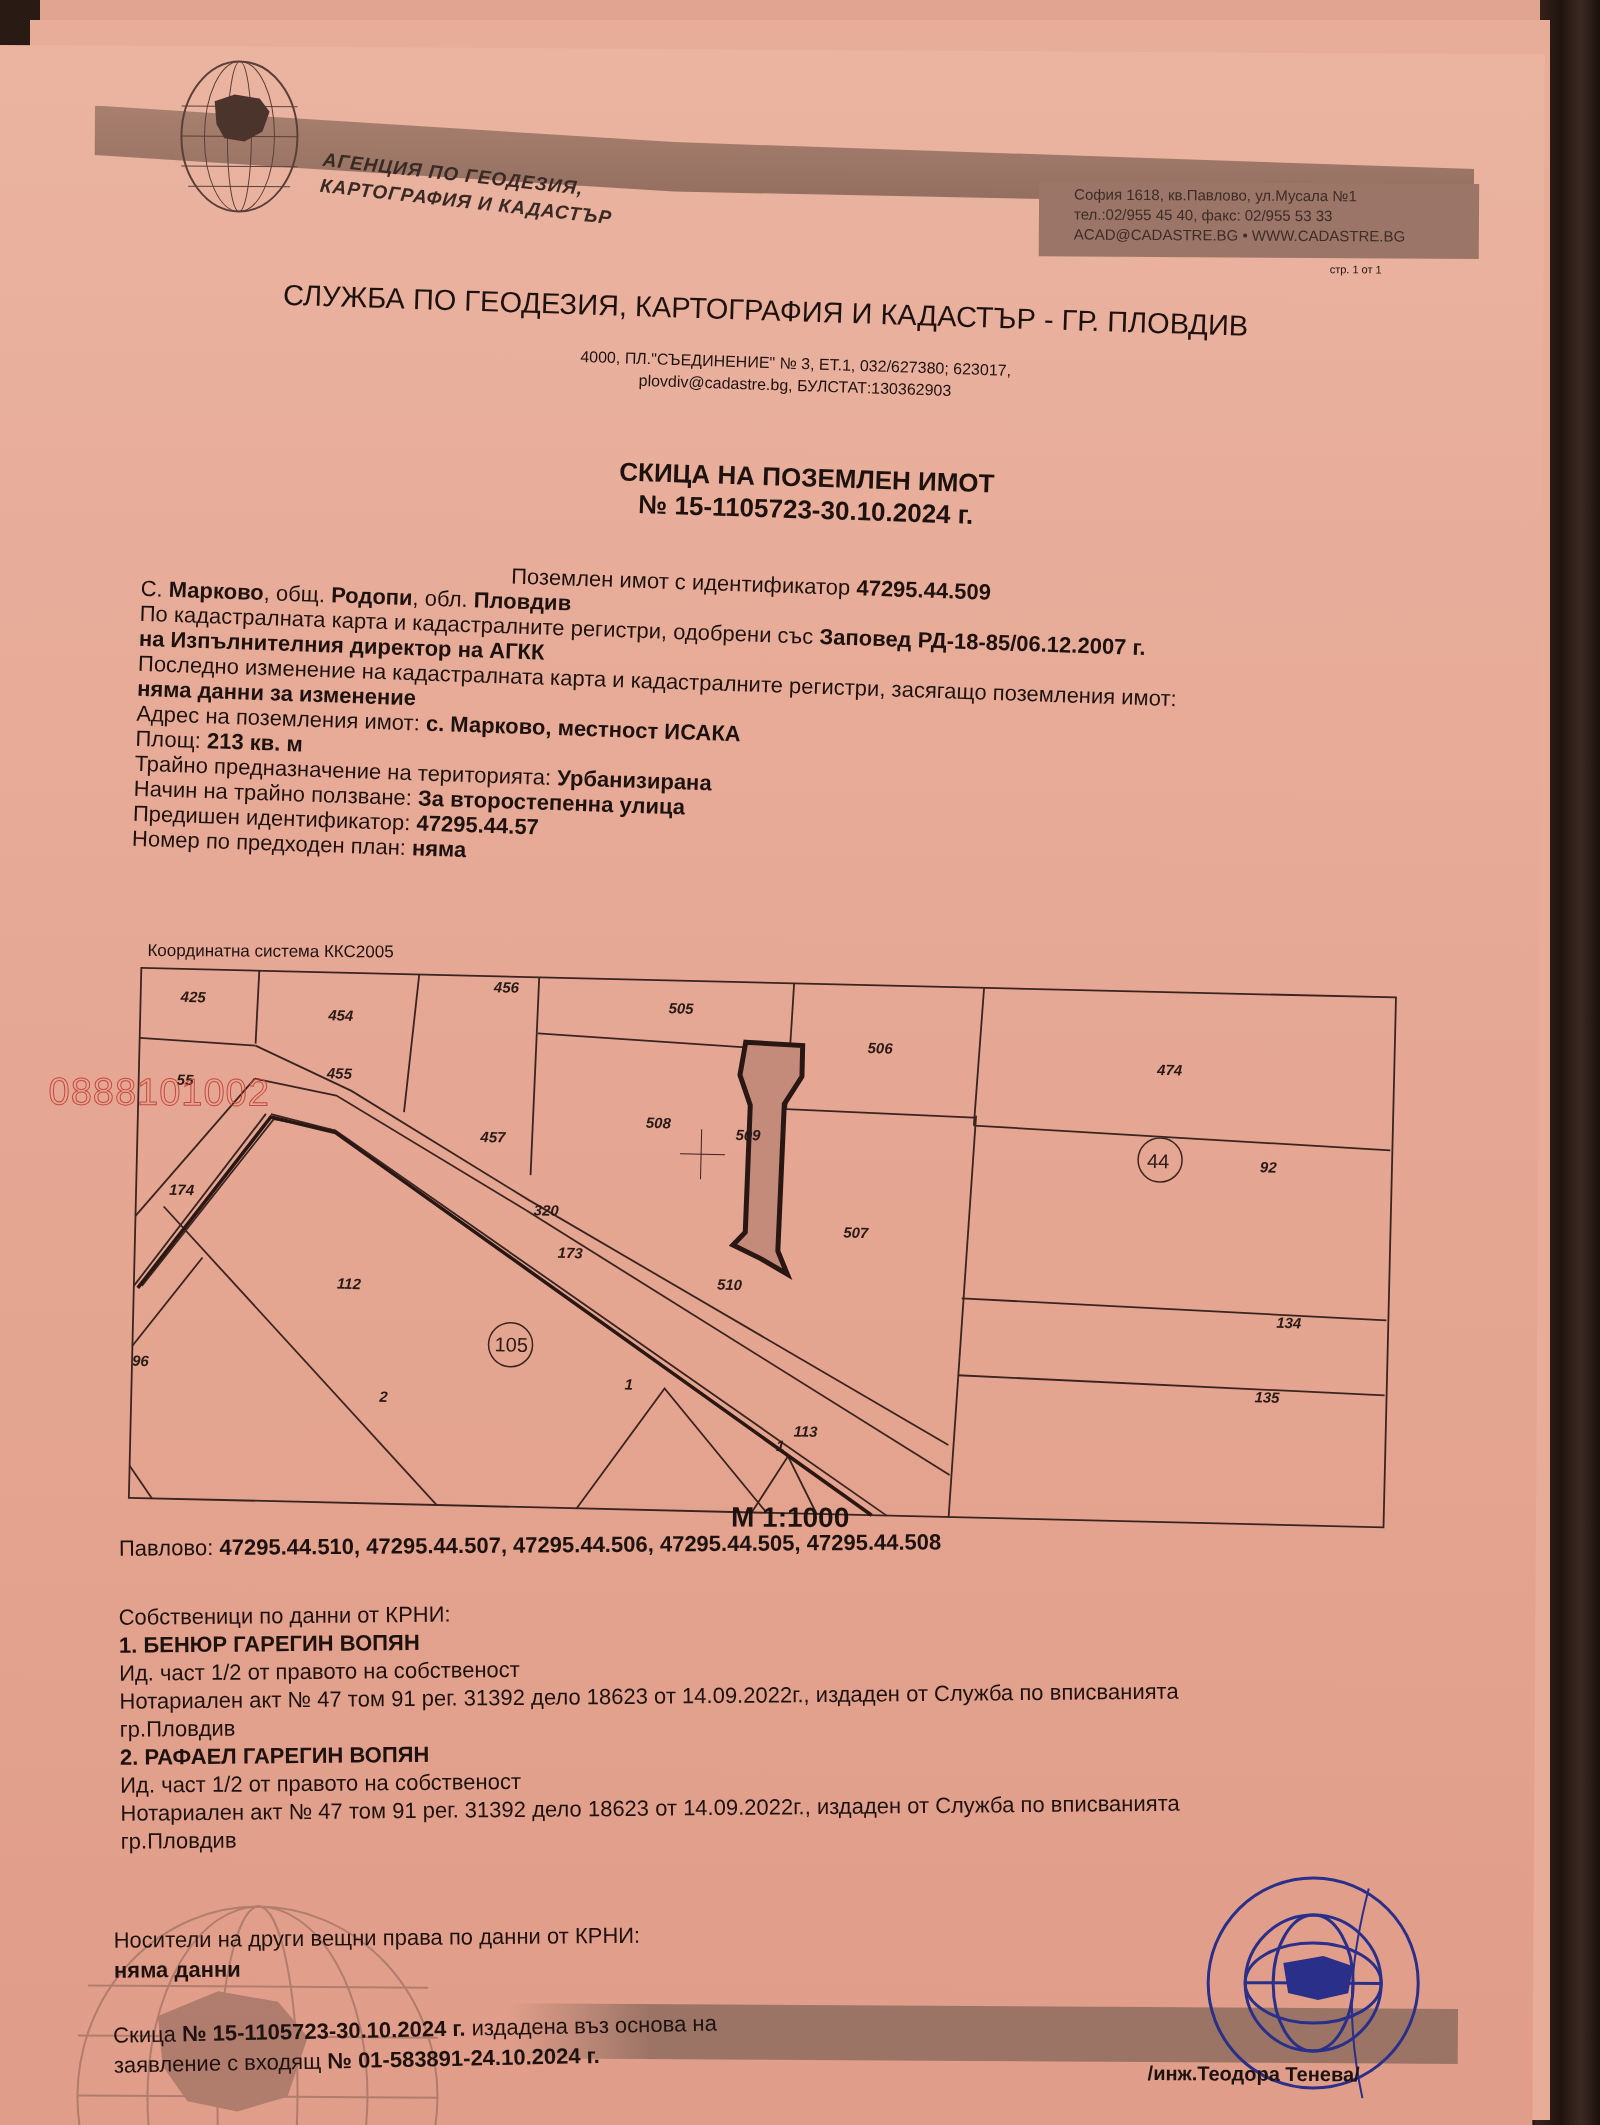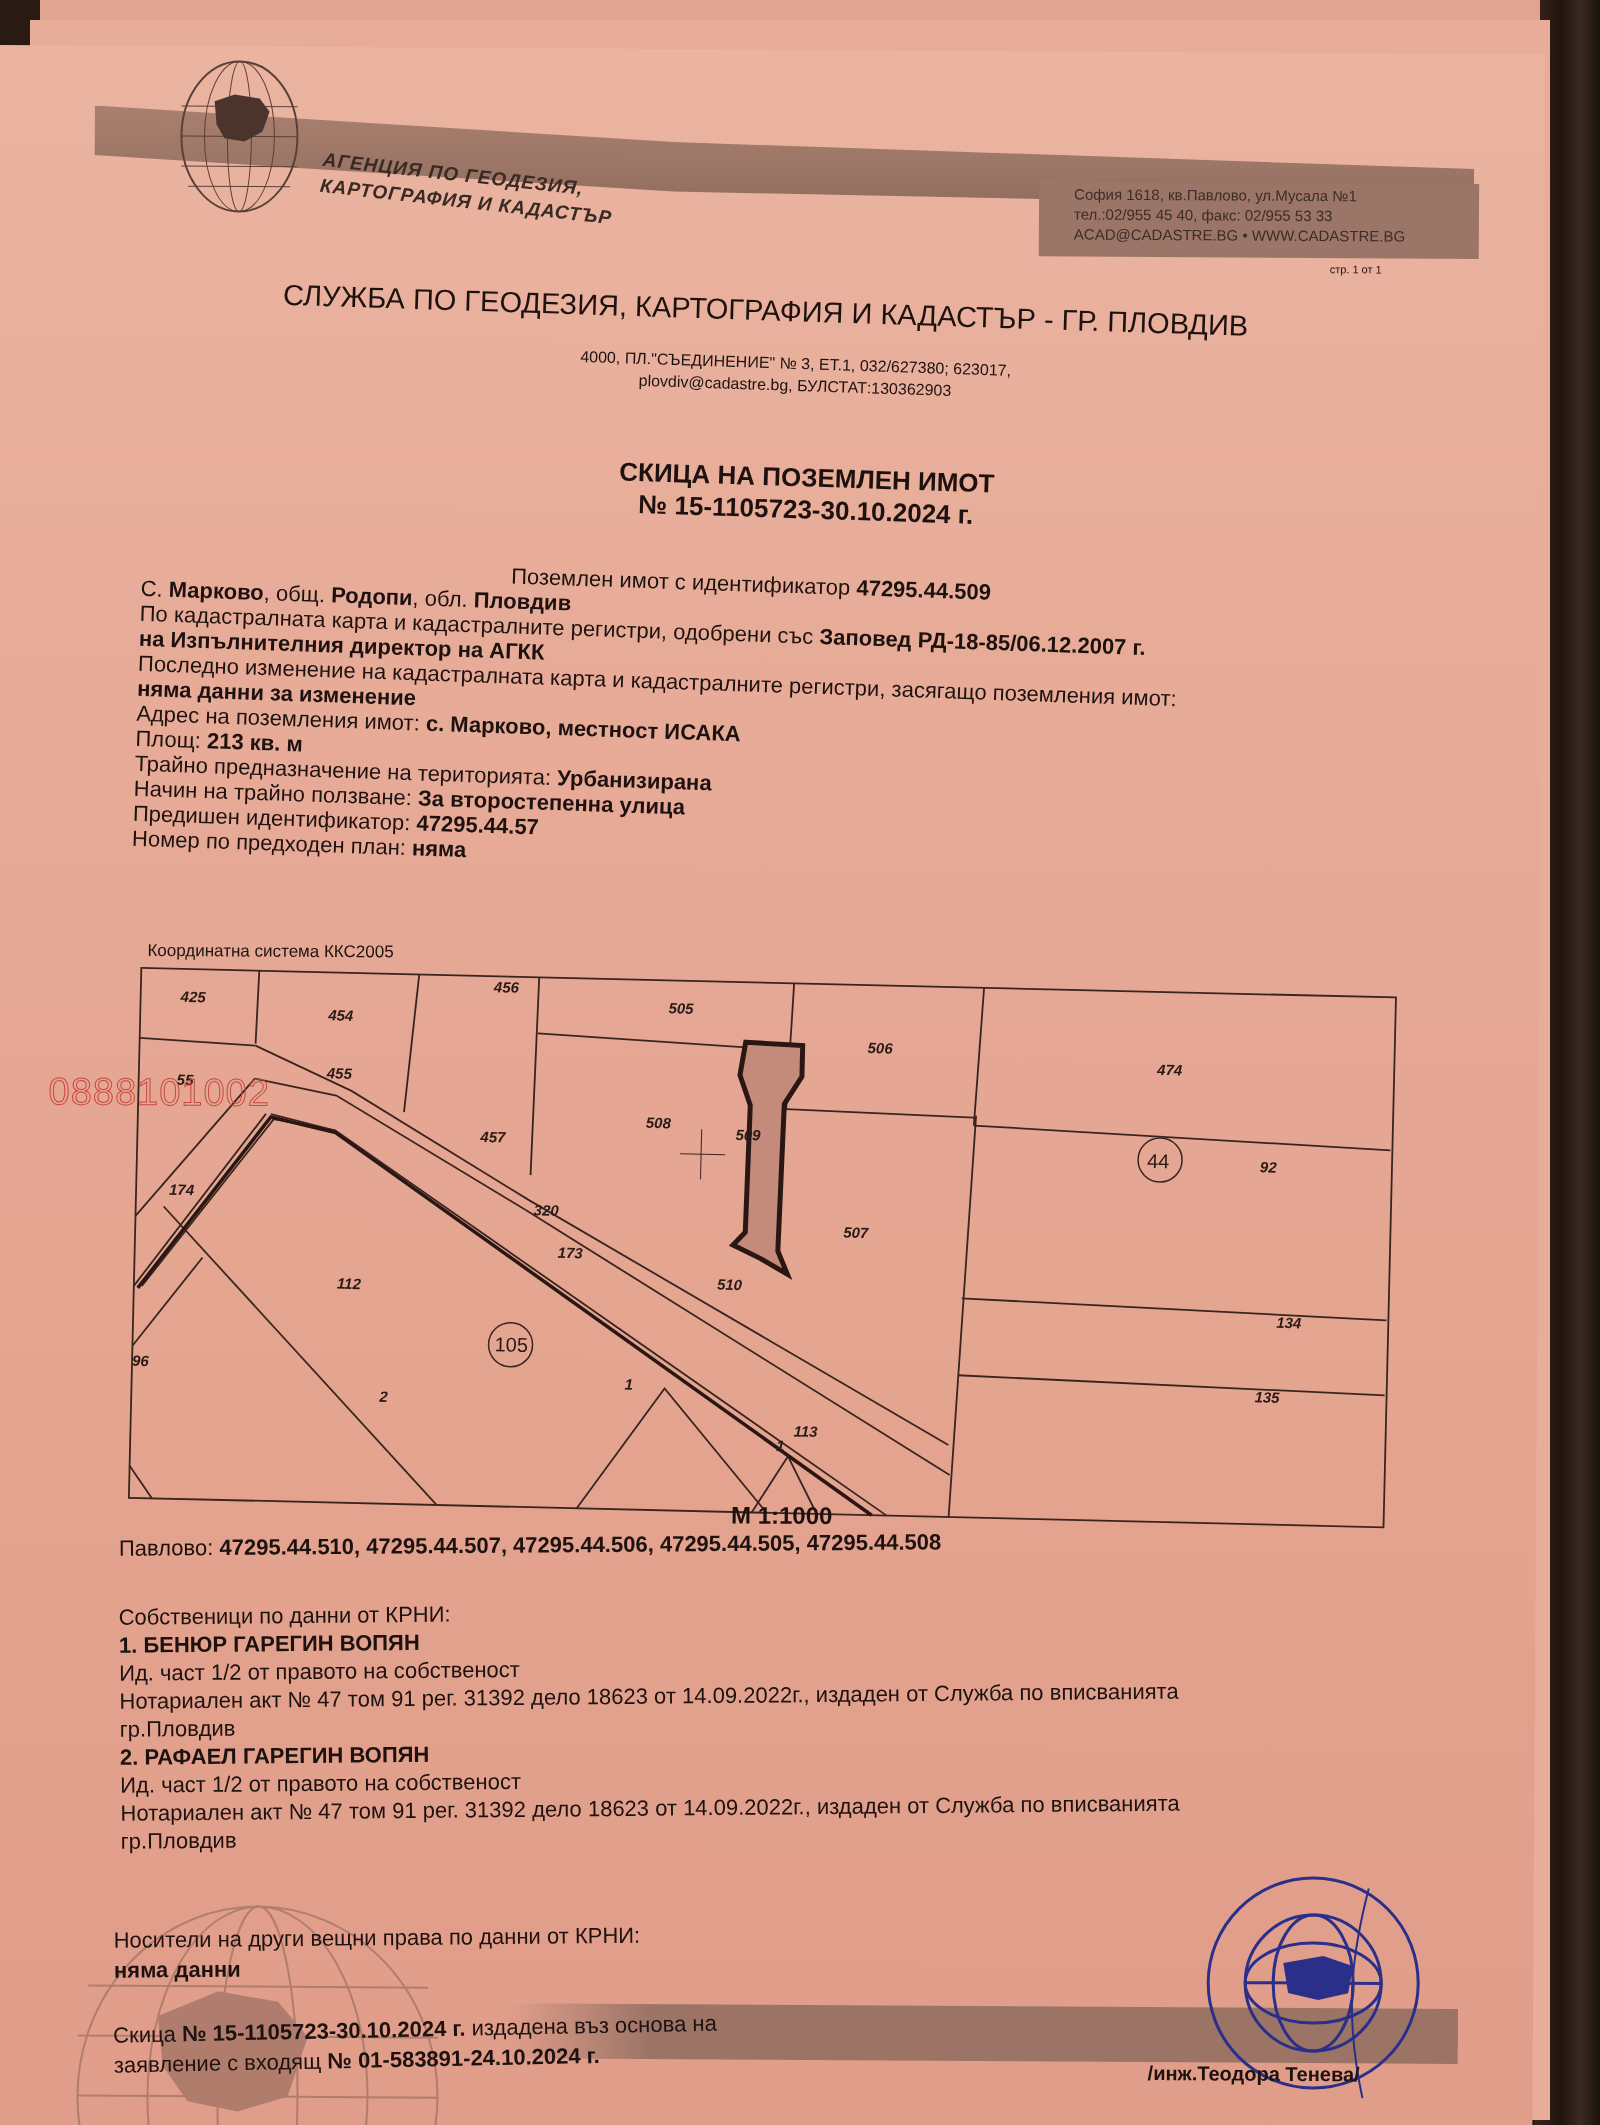--- a/index.html
+++ b/index.html
@@ -37,21 +37,21 @@
 
   .info { position:absolute; left:145px; top:505px; width:1240px; font-size:22px; line-height:25px; transform:rotate(1.6deg); transform-origin:0 0; }
   .info .center { padding-left:370px; }
   .info b { font-weight:bold; }
   .info div { white-space:nowrap; }
 
   .coord { position:absolute; left:153px; top:895px; font-size:17px; }
 
   .map { position:absolute; left:145px; top:920px; width:1260px; height:540px; transform:rotate(1deg); transform-origin:0 0; }
   .map svg { width:100%; height:100%; }
-  .scale { position:absolute; left:740px; top:1452px; font-size:24px; font-weight:bold; }
+  .scale { position:absolute; left:740px; top:1452px; font-size:28px; font-weight:bold; }
   .watermark { position:absolute; left:55px; top:1025px; font-size:38px; color:transparent; -webkit-text-stroke:1px #c8493f; letter-spacing:1px; }
 
   .neighbors { position:absolute; left:128px; top:1490px; font-size:22px; transform:rotate(-0.8deg); transform-origin:0 0; white-space:nowrap; }
 
   .owners { position:absolute; left:128px; top:1558px; font-size:22px; line-height:28px; width:1300px; transform:rotate(-0.9deg); transform-origin:0 0; }
   .owners b { font-weight:bold; }
   .owners div { white-space:nowrap; }
 
   .other { position:absolute; left:125px; top:1880px; font-size:22px; line-height:30px; transform:rotate(-0.9deg); transform-origin:0 0; }
   .bottom-band { position:absolute; left:520px; top:1955px; width:950px; height:55px; background:linear-gradient(90deg,rgba(150,110,98,0) 0%,#9c7466 15%,#9c7466 100%); }

